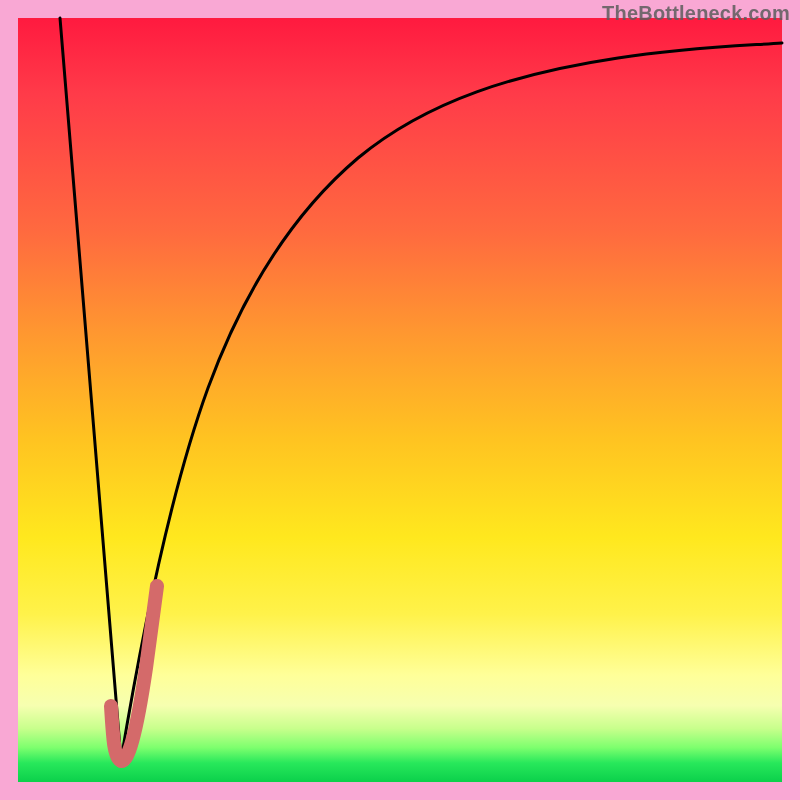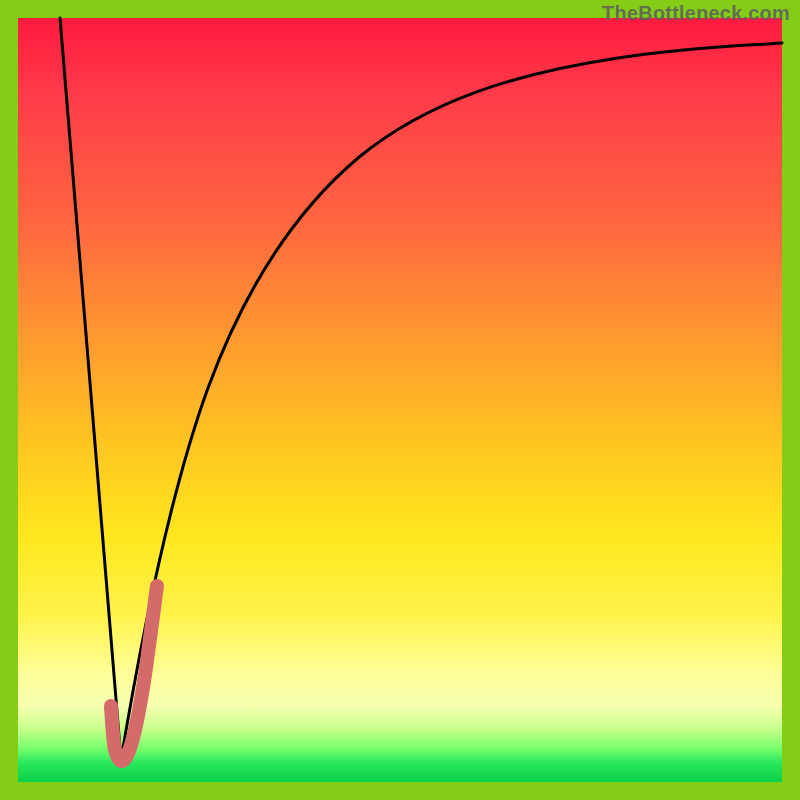--- a/index.html
+++ b/index.html
@@ -9,21 +9,21 @@
     height: 800px;
     background: #000;
     overflow: hidden;
   }
   .frame {
     position: absolute;
     left: 0;
     top: 0;
     width: 800px;
     height: 800px;
-    background: #84cc16;
+    background: #f9a8d4;
   }
   .plot {
     position: absolute;
     left: 18px;
     top: 18px;
     width: 764px;
     height: 764px;
     
     background: linear-gradient(
       to bottom,

